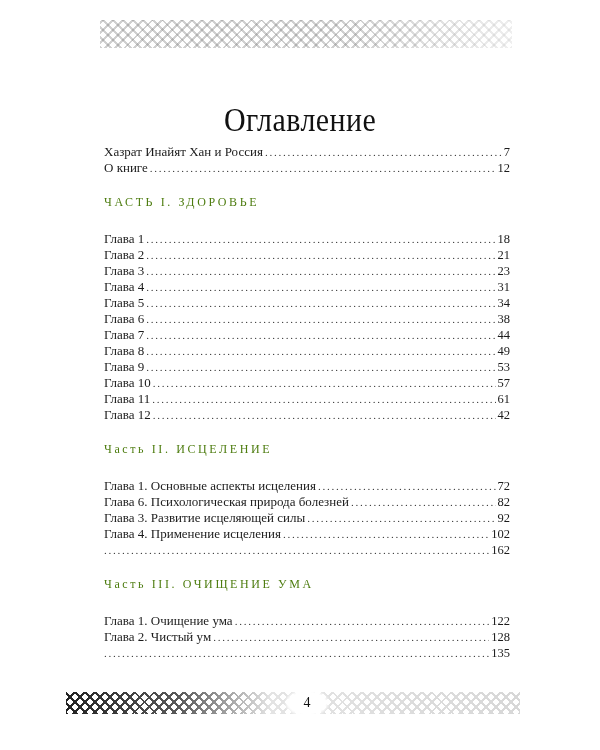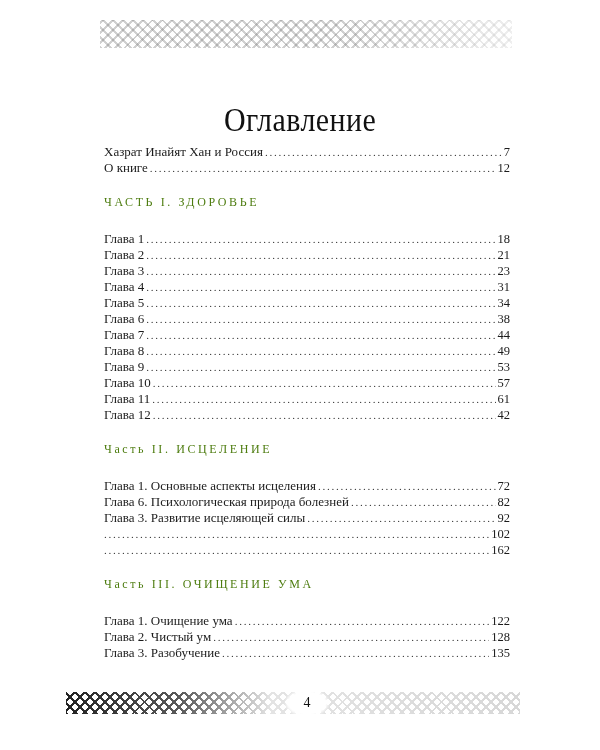--- a/index.html
+++ b/index.html
@@ -138,20 +138,21 @@
       <span class="label">Глава 6. Психологическая природа болезней</span>
       <span class="leader"></span>
       <span class="page">82</span>
     </div>
   <div class="row">
       <span class="label">Глава 3. Развитие исцеляющей силы</span>
       <span class="leader"></span>
       <span class="page">92</span>
     </div>
   <div class="row">
+      <span class="label">Глава 4. Применение исцеления</span>
       <span class="leader"></span>
       <span class="page">102</span>
     </div>
   <div class="row">
       <span class="leader"></span>
       <span class="page">162</span>
     </div>
 
   <div class="gap-sm"></div>
   <div class="section">Часть III. ОЧИЩЕНИЕ УМА</div>
@@ -161,21 +162,20 @@
       <span class="label">Глава 1. Очищение ума</span>
       <span class="leader"></span>
       <span class="page">122</span>
     </div>
   <div class="row">
       <span class="label">Глава 2. Чистый ум</span>
       <span class="leader"></span>
       <span class="page">128</span>
     </div>
   <div class="row">
-      <span class="label">Глава 3. Разобучение</span>
       <span class="leader"></span>
       <span class="page">135</span>
     </div>
 </div>
 
 <div class="ornament-bottom">
   <div class="band"></div>
   <div class="page-oval">4</div>
 </div>
 

